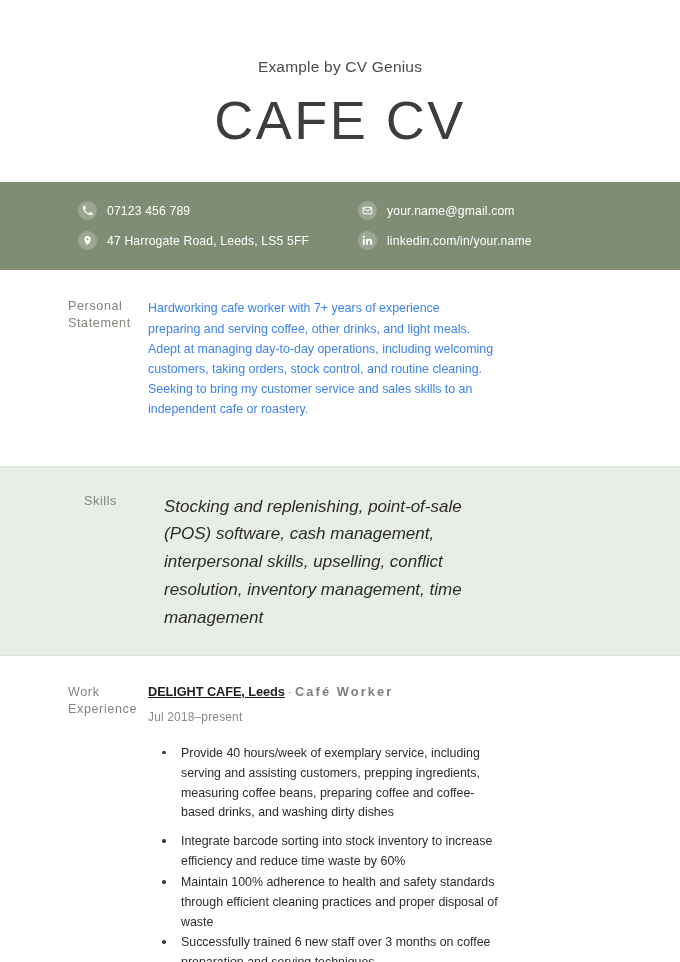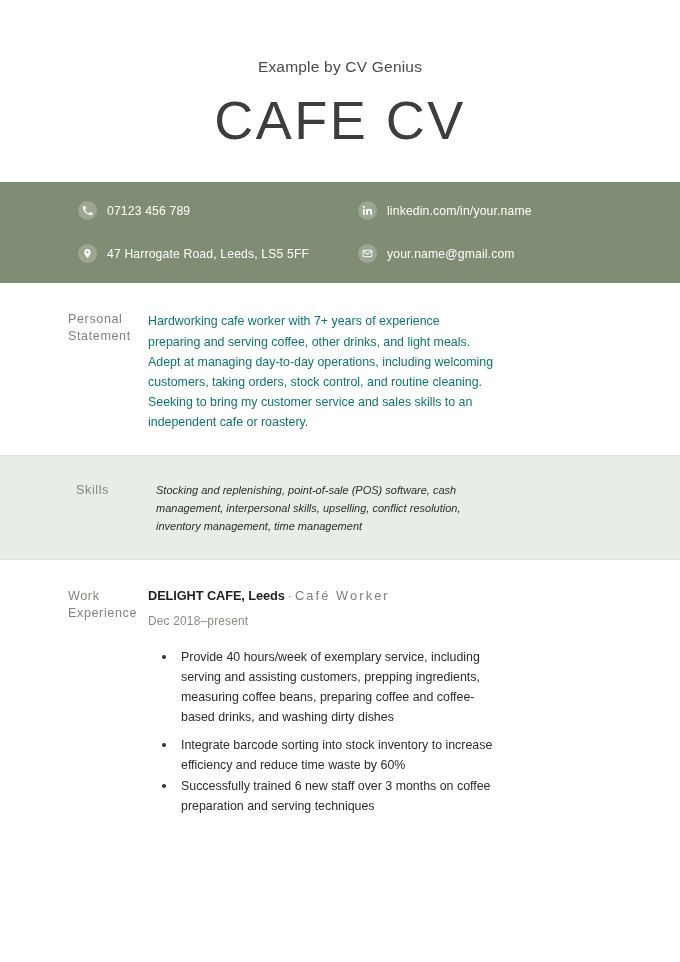--- a/index.html
+++ b/index.html
@@ -49,21 +49,21 @@
   .contact-bar {
     margin-top: 30px;
     background: #808d75;
     padding: 19px 0 20px 0;
     display: flex;
   }
 
   .contact-col {
     display: flex;
     flex-direction: column;
-    gap: 24px;
+    gap: 11px;
   }
   .contact-col.left  { margin-left: 78px; width: 280px; }
   .contact-col.right { margin-left: 0px; }
 
   .contact-item {
     display: flex;
     align-items: center;
     gap: 10px;
   }
 
@@ -89,21 +89,22 @@
   
   .section {
     display: flex;
     padding: 28px 4px 22px 0;
   }
 
   .section.skills-band {
     background: #e8ede6;
     border-top: 1px solid #dde3da;
     border-bottom: 1px solid #dde3da;
-    padding: 26px 0 24px 8px;
+    padding: 26px 0 24px 16px;
+    margin-top: 24px;
   }
 
   .section-label {
     width: 148px;
     flex: 0 0 148px;
     padding-left: 68px;
     font-size: 12.6px;
     color: #82847c;
     letter-spacing: 0.6px;
     line-height: 1.32;
@@ -111,50 +112,51 @@
 
   .section-body {
     flex: 1 1 auto;
     padding-right: 58px;
     max-width: 404px;
   }
 
   .statement-text {
     font-size: 12.4px;
     line-height: 1.63;
-    color: #0f766e;
+    color: #3b82f6;
   }
 
   .skills-text {
-    font-size: 11px;
+    font-size: 17px;
     line-height: 1.63;
     color: #2c2c2c;
     font-style: italic;
   }
 
   
   .job { margin-bottom: 4px; }
   .job + .job { margin-top: 31px; }
 
   .job-heading {
     font-size: 12.8px;
     line-height: 1.3;
     white-space: nowrap;
   }
   .job-company {
     font-weight: bold;
     color: #1f1f1f;
     letter-spacing: -0.1px;
+    text-decoration: underline;
   }
   .job-sep {
     color: #8d8d85;
     padding: 0 3px;
   }
   .job-title {
-    font-weight: normal;
+    font-weight: bold;
     color: #7d7f78;
     letter-spacing: 2.1px;
   }
 
   .job-dates {
     font-size: 11.9px;
     color: #8a8a84;
     margin-top: 9px;
     letter-spacing: 0.2px;
   }
@@ -221,39 +223,39 @@
         </span>
         <span class="contact-text">47 Harrogate Road, Leeds, LS5 5FF</span>
       </div>
 
     </div>
 
     <div class="contact-col right">
 
       <div class="contact-item">
         <span class="contact-icon">
+          <svg width="11" height="11" viewBox="0 0 24 24" fill="none" stroke="#ffffff" stroke-width="2.2">
+            <rect x="2.5" y="5" width="19" height="14" rx="2.5"></rect>
+            <path d="M3 7l9 6.5L21 7"></path>
+          </svg>
+        </span>
+        <span class="contact-text">your.name@gmail.com</span>
+      </div>
+
+      <div class="contact-item">
+        <span class="contact-icon">
           <svg width="11" height="11" viewBox="0 0 24 24" fill="#ffffff">
             <rect x="2" y="8.5" width="4" height="13"></rect>
             <circle cx="4" cy="4" r="2.4"></circle>
             <path d="M9 8.5h3.8v1.9c.6-1.1 2-2.2 4-2.2 3.3 0 5.2 2 5.2 5.9v7.4h-4v-6.6c0-1.9-.7-3-2.3-3-1.4 0-2.4 1-2.7 2v7.6H9z"></path>
           </svg>
         </span>
         <span class="contact-text">linkedin.com/in/your.name</span>
       </div>
 
-      <div class="contact-item">
-        <span class="contact-icon">
-          <svg width="11" height="11" viewBox="0 0 24 24" fill="none" stroke="#ffffff" stroke-width="2.2">
-            <rect x="2.5" y="5" width="19" height="14" rx="2.5"></rect>
-            <path d="M3 7l9 6.5L21 7"></path>
-          </svg>
-        </span>
-        <span class="contact-text">your.name@gmail.com</span>
-      </div>
-
     </div>
 
   </div>
 
   <div class="section">
     <div class="section-label">Personal Statement</div>
     <div class="section-body">
       <div class="statement-text">Hardworking cafe worker with 7+ years of experience preparing and serving coffee, other drinks, and light meals. Adept at managing day-to-day operations, including welcoming customers, taking orders, stock control, and routine cleaning. Seeking to bring my customer service and sales skills to an independent cafe or roastery.</div>
     </div>
   </div>
@@ -266,24 +268,25 @@
   </div>
 
   <div class="section work-section">
     <div class="section-label">Work Experience</div>
     <div class="section-body">
 
       <div class="job">
         <div class="job-heading">
           <span class="job-company">DELIGHT CAFE, Leeds</span><span class="job-sep">·</span><span class="job-title">Café Worker</span>
         </div>
-        <div class="job-dates">Dec 2018–present</div>
+        <div class="job-dates">Jul 2018–present</div>
         <ul class="bullets">
           <li>Provide 40 hours/week of exemplary service, including serving and assisting customers, prepping ingredients, measuring coffee beans, preparing coffee and coffee-based drinks, and washing dirty dishes</li>
           <li class="tight">Integrate barcode sorting into stock inventory to increase efficiency and reduce time waste by 60%</li>
+          <li class="tight">Maintain 100% adherence to health and safety standards through efficient cleaning practices and proper disposal of waste</li>
           <li>Successfully trained 6 new staff over 3 months on coffee preparation and serving techniques</li>
         </ul>
       </div>
 
 
     </div>
   </div>
 
 </div>
 

